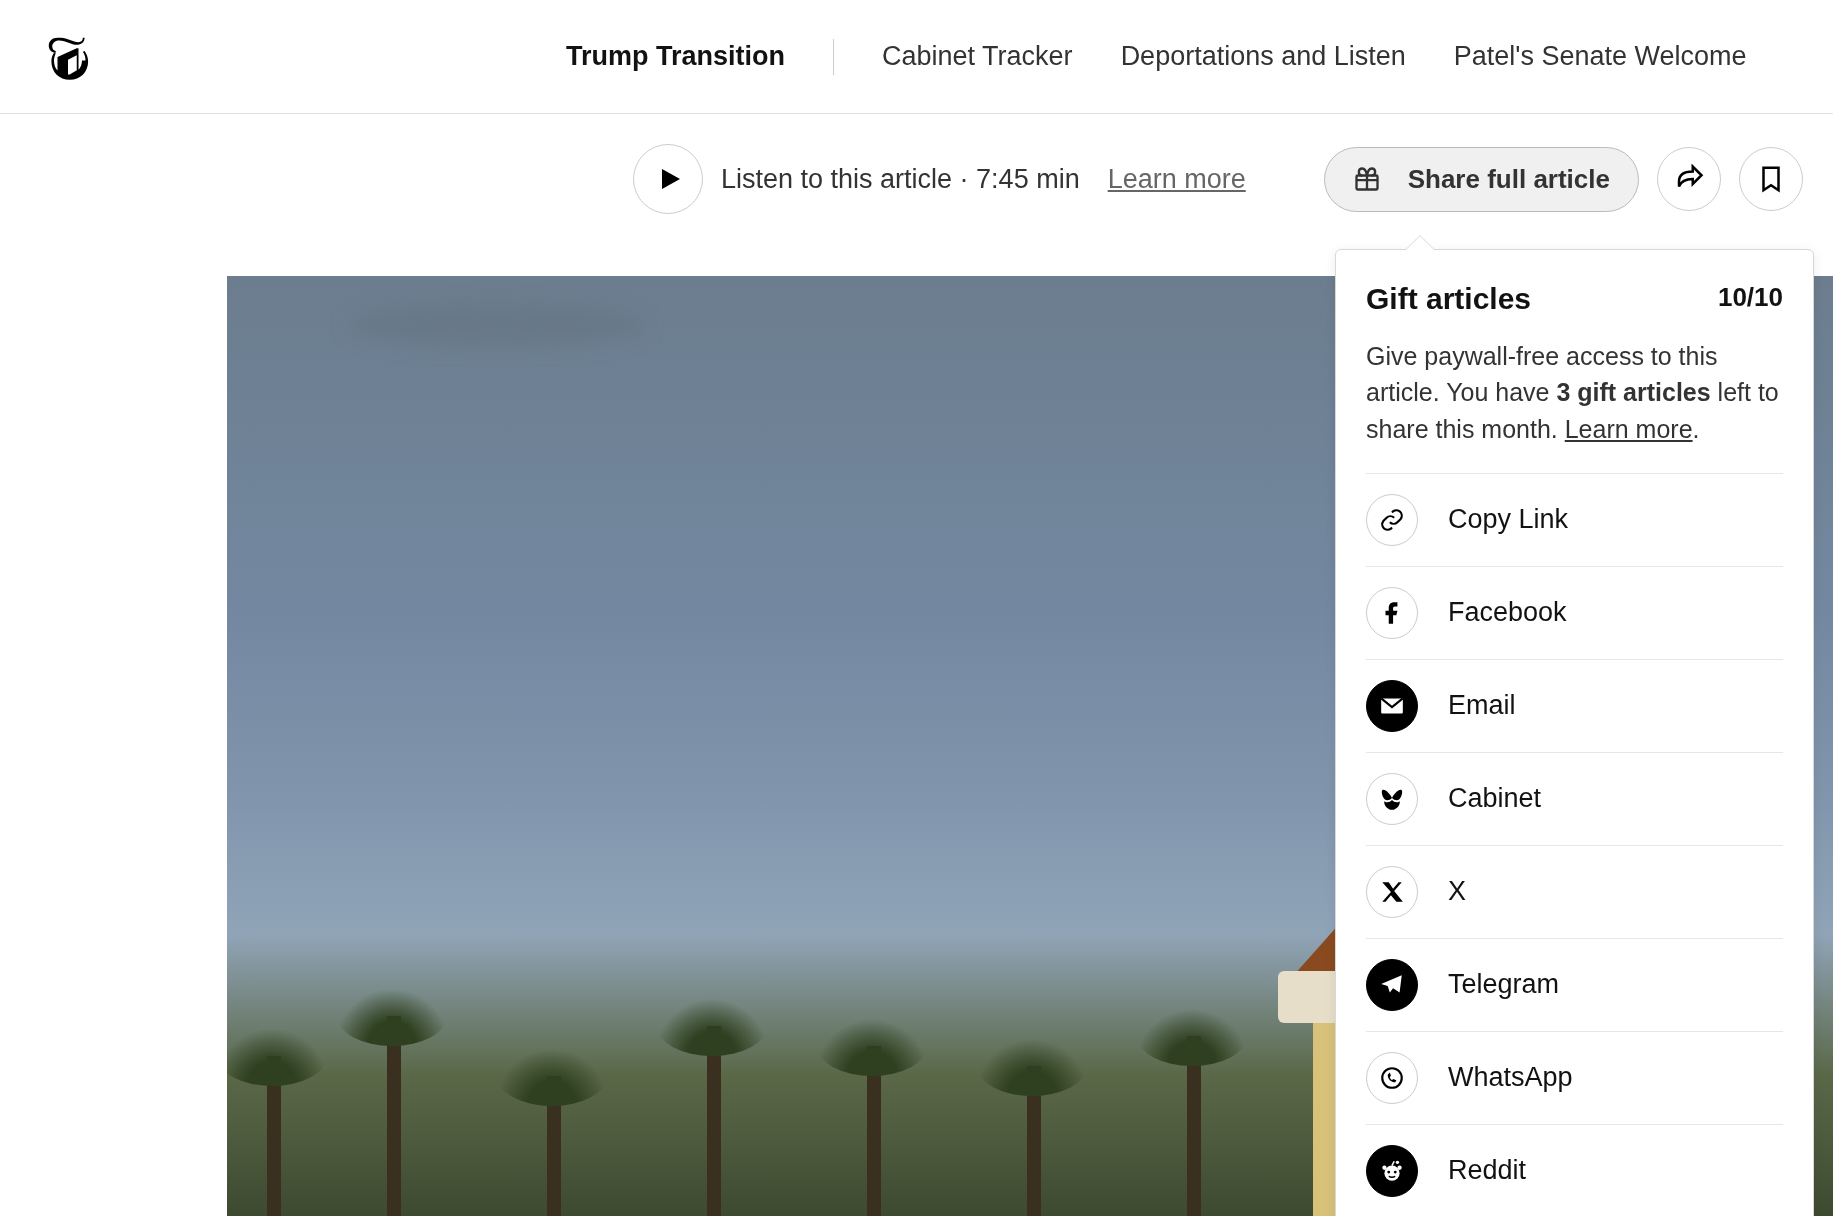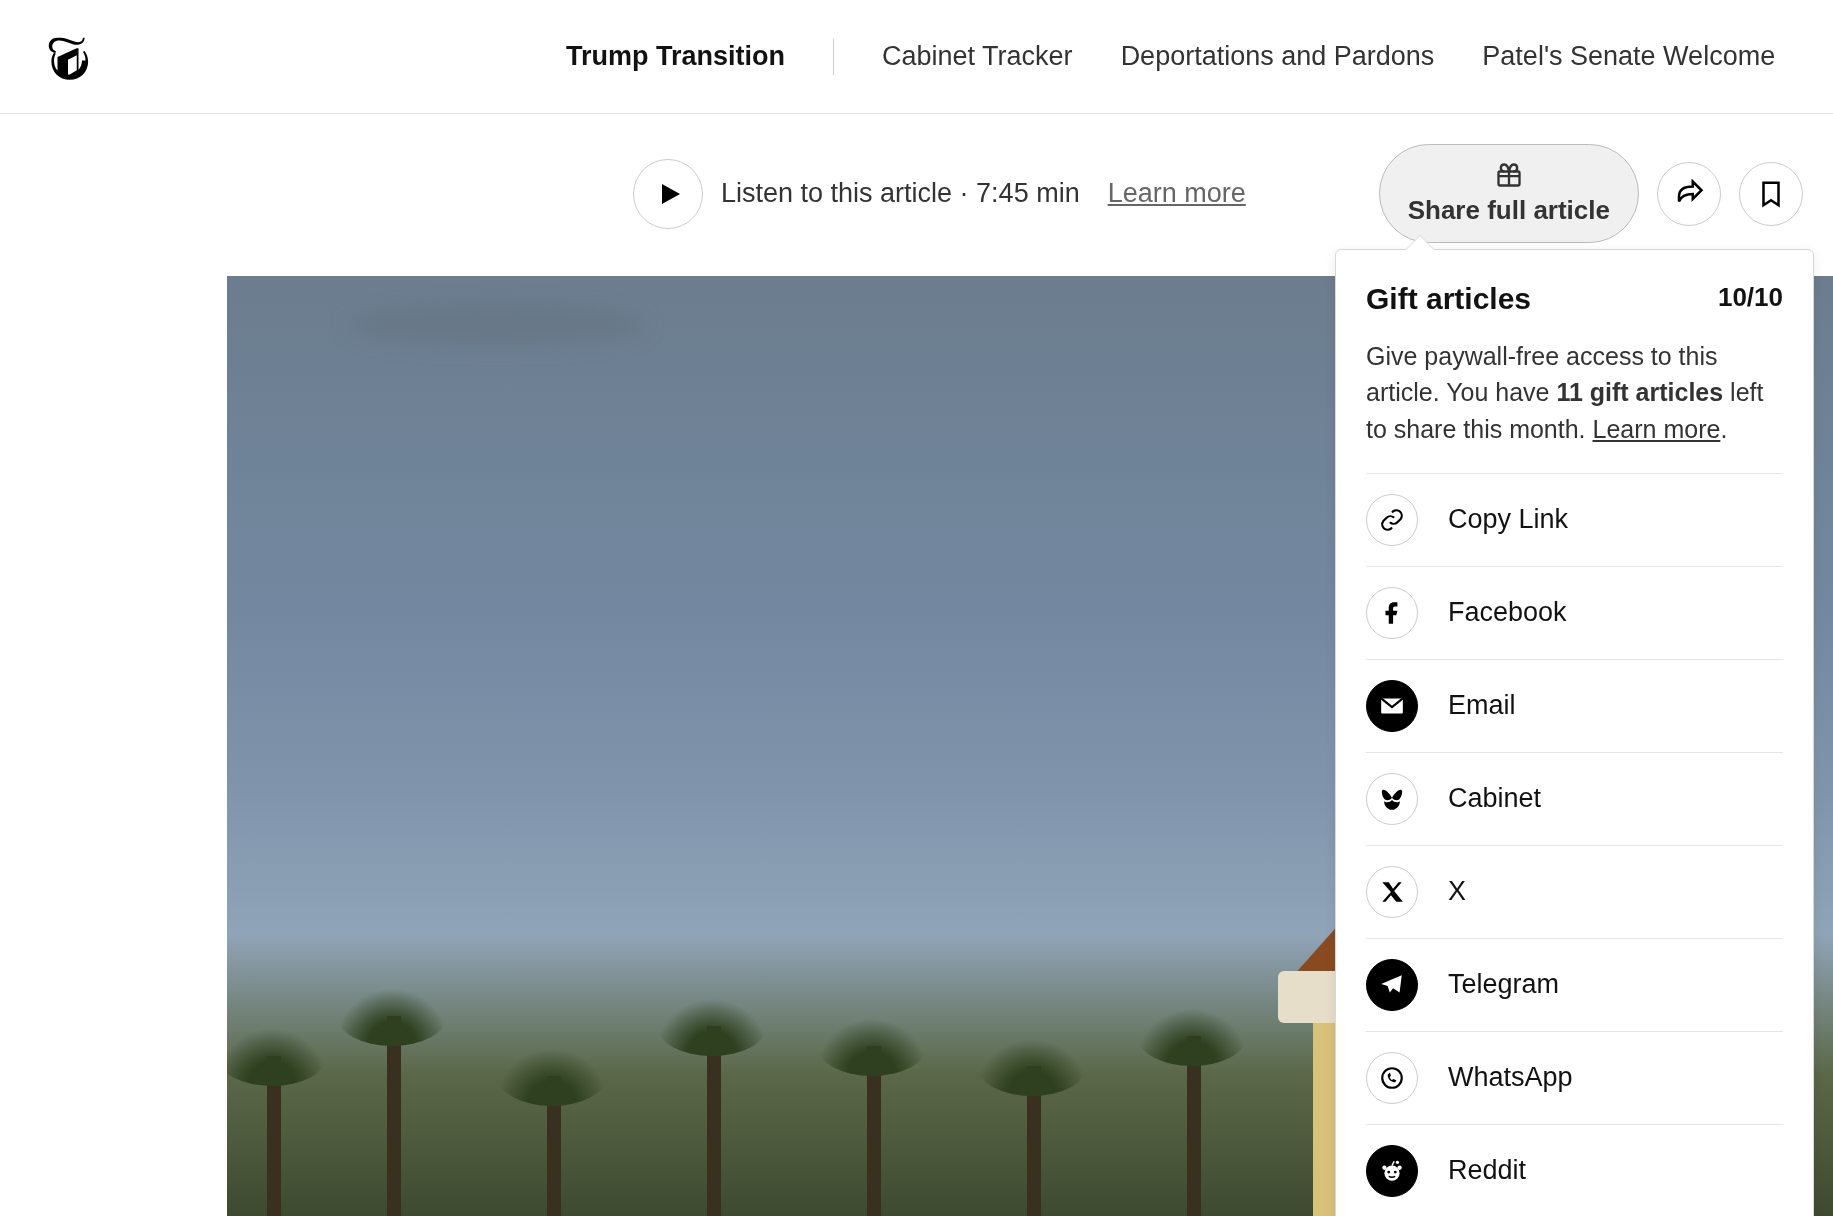--- a/index.html
+++ b/index.html
@@ -60,28 +60,27 @@
   }
   .learn-more {
     font-family: -apple-system, BlinkMacSystemFont, "Segoe UI", Helvetica, Arial, sans-serif;
     font-size: 27px; color: #666; text-decoration: underline; cursor: pointer; margin-left: 10px;
   }
   .action-right {
     margin-left: auto;
     display: flex; align-items: center; gap: 18px;
   }
   .pill-btn {
-    display: flex; align-items: center; gap: 6px;
+    display: flex; align-items: center; gap: 27px;
     border: 1px solid #bbb; border-radius: 50px;
     background: #f0f0f0;
     padding: 16px 28px;
     font-family: -apple-system, BlinkMacSystemFont, "Segoe UI", Helvetica, Arial, sans-serif;
     font-size: 26px; font-weight: 600; color: #333;
     cursor: pointer;
-    flex-direction: column;
   }
   .circle-btn {
     width: 64px; height: 64px; border-radius: 50%;
     border: 1px solid #ccc; background: #fff;
     display: flex; align-items: center; justify-content: center;
     cursor: pointer;
   }
   .circle-btn svg { width: 30px; height: 30px; }
 
   
@@ -163,21 +162,21 @@
 <div class="topbar">
   <div class="logo">
     <svg viewBox="0 0 64 64" fill="#000">
         <path d="M20 10c-6 0-10 4-10 9 0 5 4 8 8 8v-2c-2 0-4-2-4-5 0-4 3-7 8-7 8 0 14 5 20 5 5 0 9-3 9-8h-2c0 3-2 5-5 5-6 0-13-5-20-5zm22 12-22 10v18l10 6 14-8v-2l-12 7v-18l10-5v20h2V22zm6 14c0 8-6 16-16 16S16 46 16 36c0-3 1-6 2-8l-2-1c-2 3-3 6-3 10 0 12 9 21 21 21s21-9 21-21c0-5-2-9-4-12l-2 1c2 3 3 6 3 10z"></path>
       </svg>
   </div>
   <div class="nav-links">
     <span class="nav-main">Trump Transition</span>
     <span class="nav-divider"></span>
     <span class="nav-item">Cabinet Tracker</span>
-    <span class="nav-item">Deportations and Pardons</span>
+    <span class="nav-item">Deportations and Listen</span>
     <span class="nav-item">Patel's Senate Welcome</span>
   </div>
 </div>
 
 <div class="action-row">
   <div class="spacer-left"></div>
   <button class="play-btn">
     <svg viewBox="0 0 24 24">
         <path d="M4 2 L22 12 L4 22 Z" fill="#000"></path>
       </svg>
@@ -232,21 +231,21 @@
       <div class="frond" style="left:910px;bottom:150px"></div>
   </div>
 </div>
 
 <div class="popover">
   <div class="pop-header">
     <span class="pop-title">Gift articles</span>
     <span class="pop-count">10/10</span>
   </div>
   <div class="pop-body">
-    <span>Give paywall-free access to this article. You have </span><b>11 gift articles</b><span> left to share this month. </span><span class="lm">Learn more</span>.
+    <span>Give paywall-free access to this article. You have </span><b>3 gift articles</b><span> left to share this month. </span><span class="lm">Learn more</span>.
   </div>
   <ul class="share-list">
     <li class="share-item">
       <span class="share-icon">
           <svg viewBox="0 0 24 24" fill="none" stroke="#000" stroke-width="2">
             <path d="M10 14a5 5 0 0 0 7 0l3-3a5 5 0 0 0-7-7l-1 1M14 10a5 5 0 0 0-7 0l-3 3a5 5 0 0 0 7 7l1-1"></path>
           </svg>
         </span>
       <span class="share-label">Copy Link</span>
     </li>

